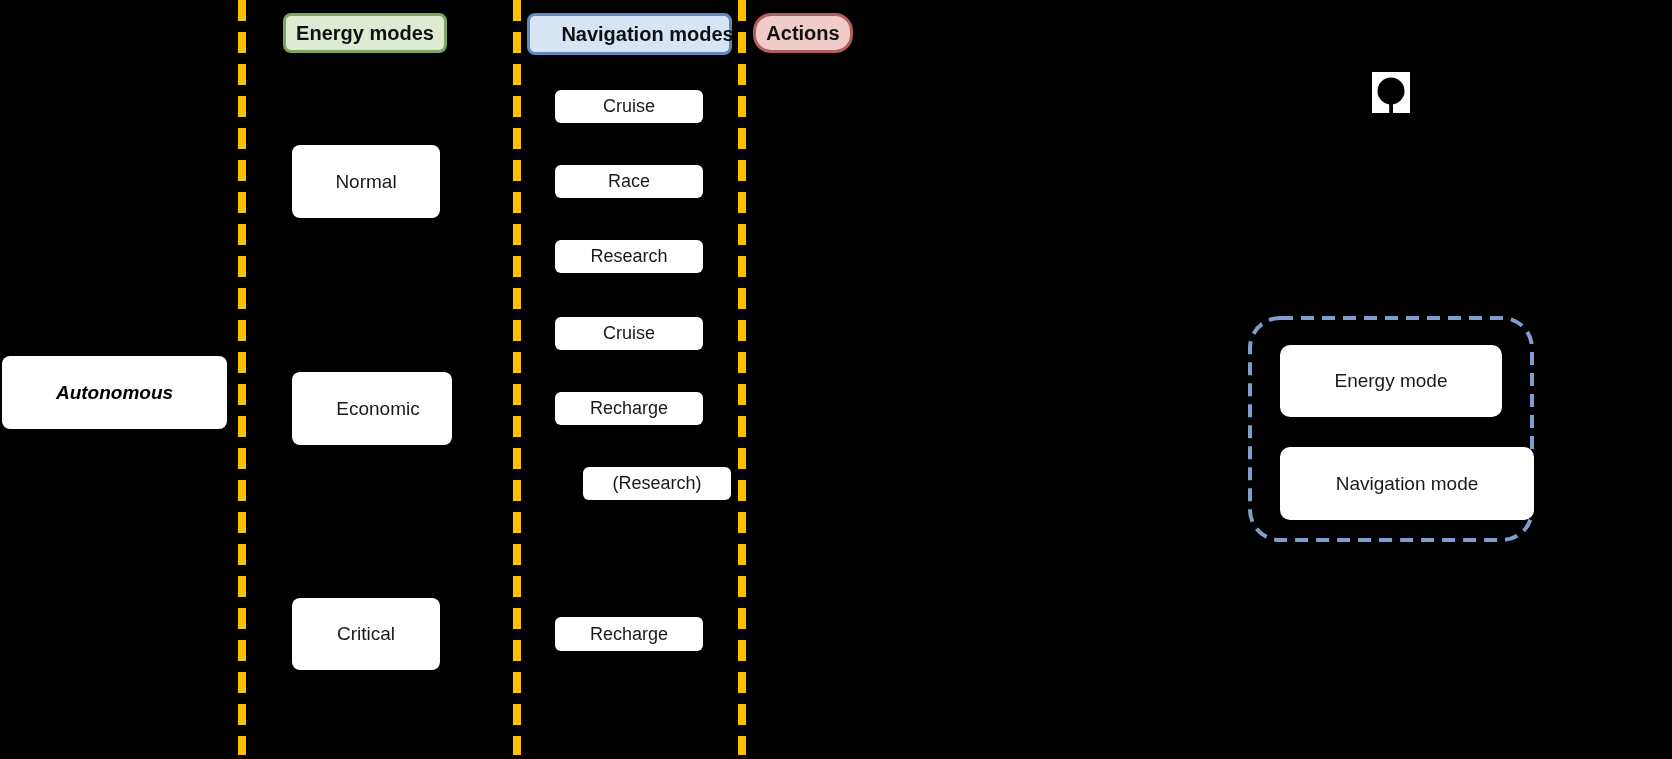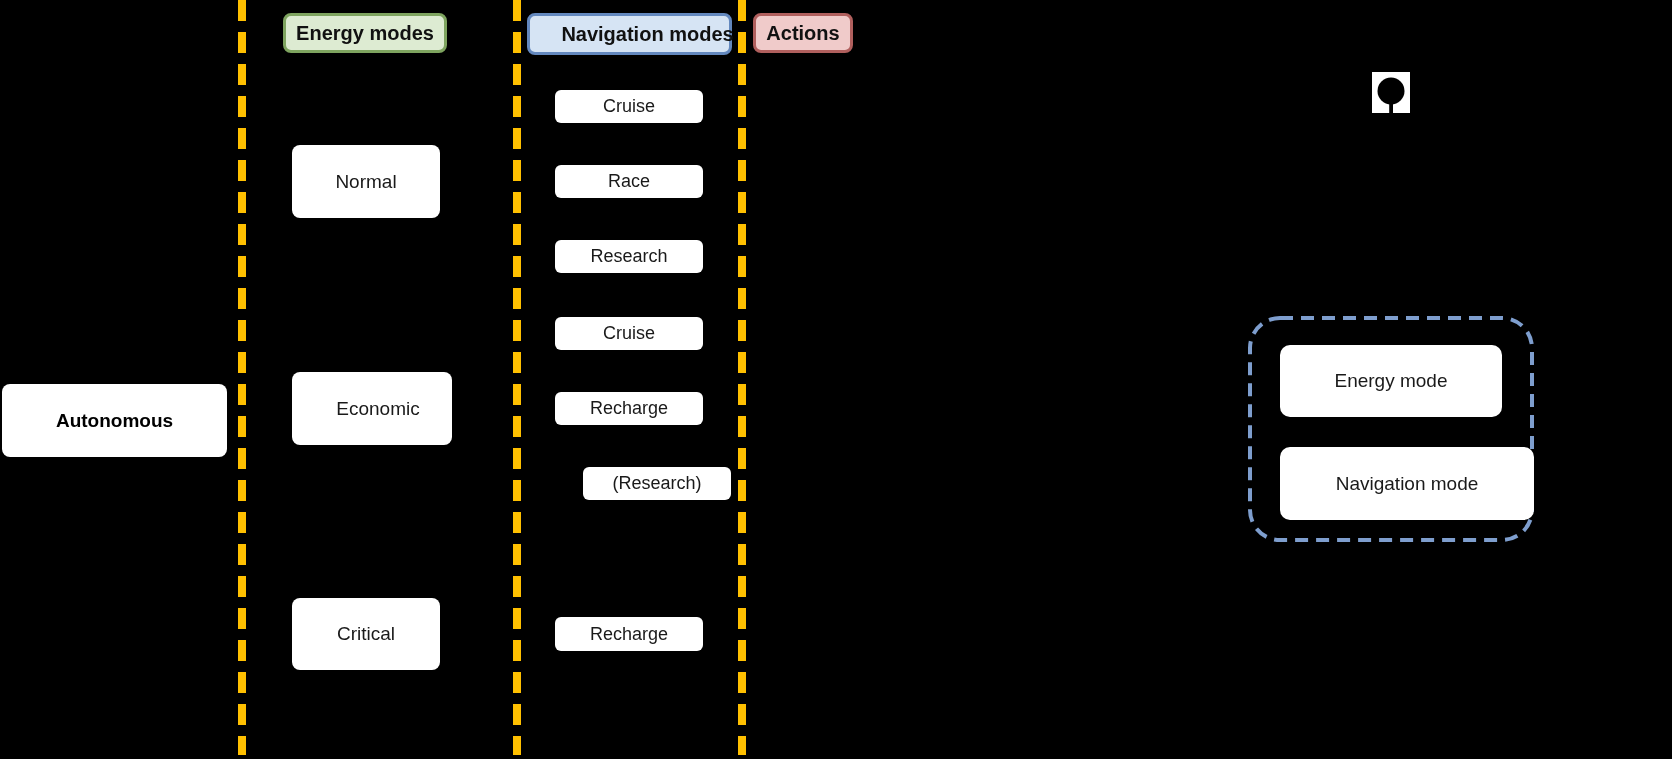--- a/index.html
+++ b/index.html
@@ -31,21 +31,21 @@
     border-radius: 8px;
     border: 3px solid;
     font-weight: bold;
     font-size: 20px;
     color: #111;
     box-sizing: border-box;
     white-space: nowrap;
   }
   .hdr-energy { background: #DDEBD2; border-color: #7EA45F; }
   .hdr-nav    { background: #D6E4F4; border-color: #6388BE; }
-  .hdr-act    { background: #F0CBCA; border-color: #B05F5D; }
+  .hdr-act    { background: #F0CBCA; border-color: #B05F5D; border-radius: 18px; }
   .bignode {
     position: absolute;
     display: flex;
     align-items: center;
     justify-content: center;
     background: #ffffff;
     border-radius: 8px;
     font-size: 19px;
     color: #1a1a1a;
     white-space: nowrap;
@@ -84,21 +84,21 @@
 <div id="canvas">
 
   <div class="sep" style="left:238px;"></div>
   <div class="sep" style="left:513px;"></div>
   <div class="sep" style="left:738px;"></div>
 
   <div class="hdr hdr-energy" style="left:283px; top:13px; width:164px; height:40px;">Energy modes</div>
   <div class="hdr hdr-nav" style="left:527px; top:13px; width:205px; height:42px;padding-left:36px;">Navigation modes</div>
   <div class="hdr hdr-act" style="left:753px; top:13px; width:100px; height:40px;">Actions</div>
 
-  <div class="bignode bold" style="left:2px; top:384px; width:225px; height:73px;">Autonomous</div>
+  <div class="bignode bold" style="left:2px; top:356px; width:225px; height:73px;font-style:italic;">Autonomous</div>
 
   <div class="bignode" style="left:292px; top:145px; width:148px; height:73px;">Normal</div>
   <div class="bignode" style="left:292px; top:372px; width:148px; height:73px;padding-left:12px;">Economic</div>
   <div class="bignode" style="left:292px; top:598px; width:148px; height:72px;">Critical</div>
 
   <div class="navnode" style="top:90px;">Cruise</div>
   <div class="navnode" style="top:165px;">Race</div>
   <div class="navnode" style="top:240px;">Research</div>
   <div class="navnode" style="top:317px;">Cruise</div>
   <div class="navnode" style="top:392px;">Recharge</div>

